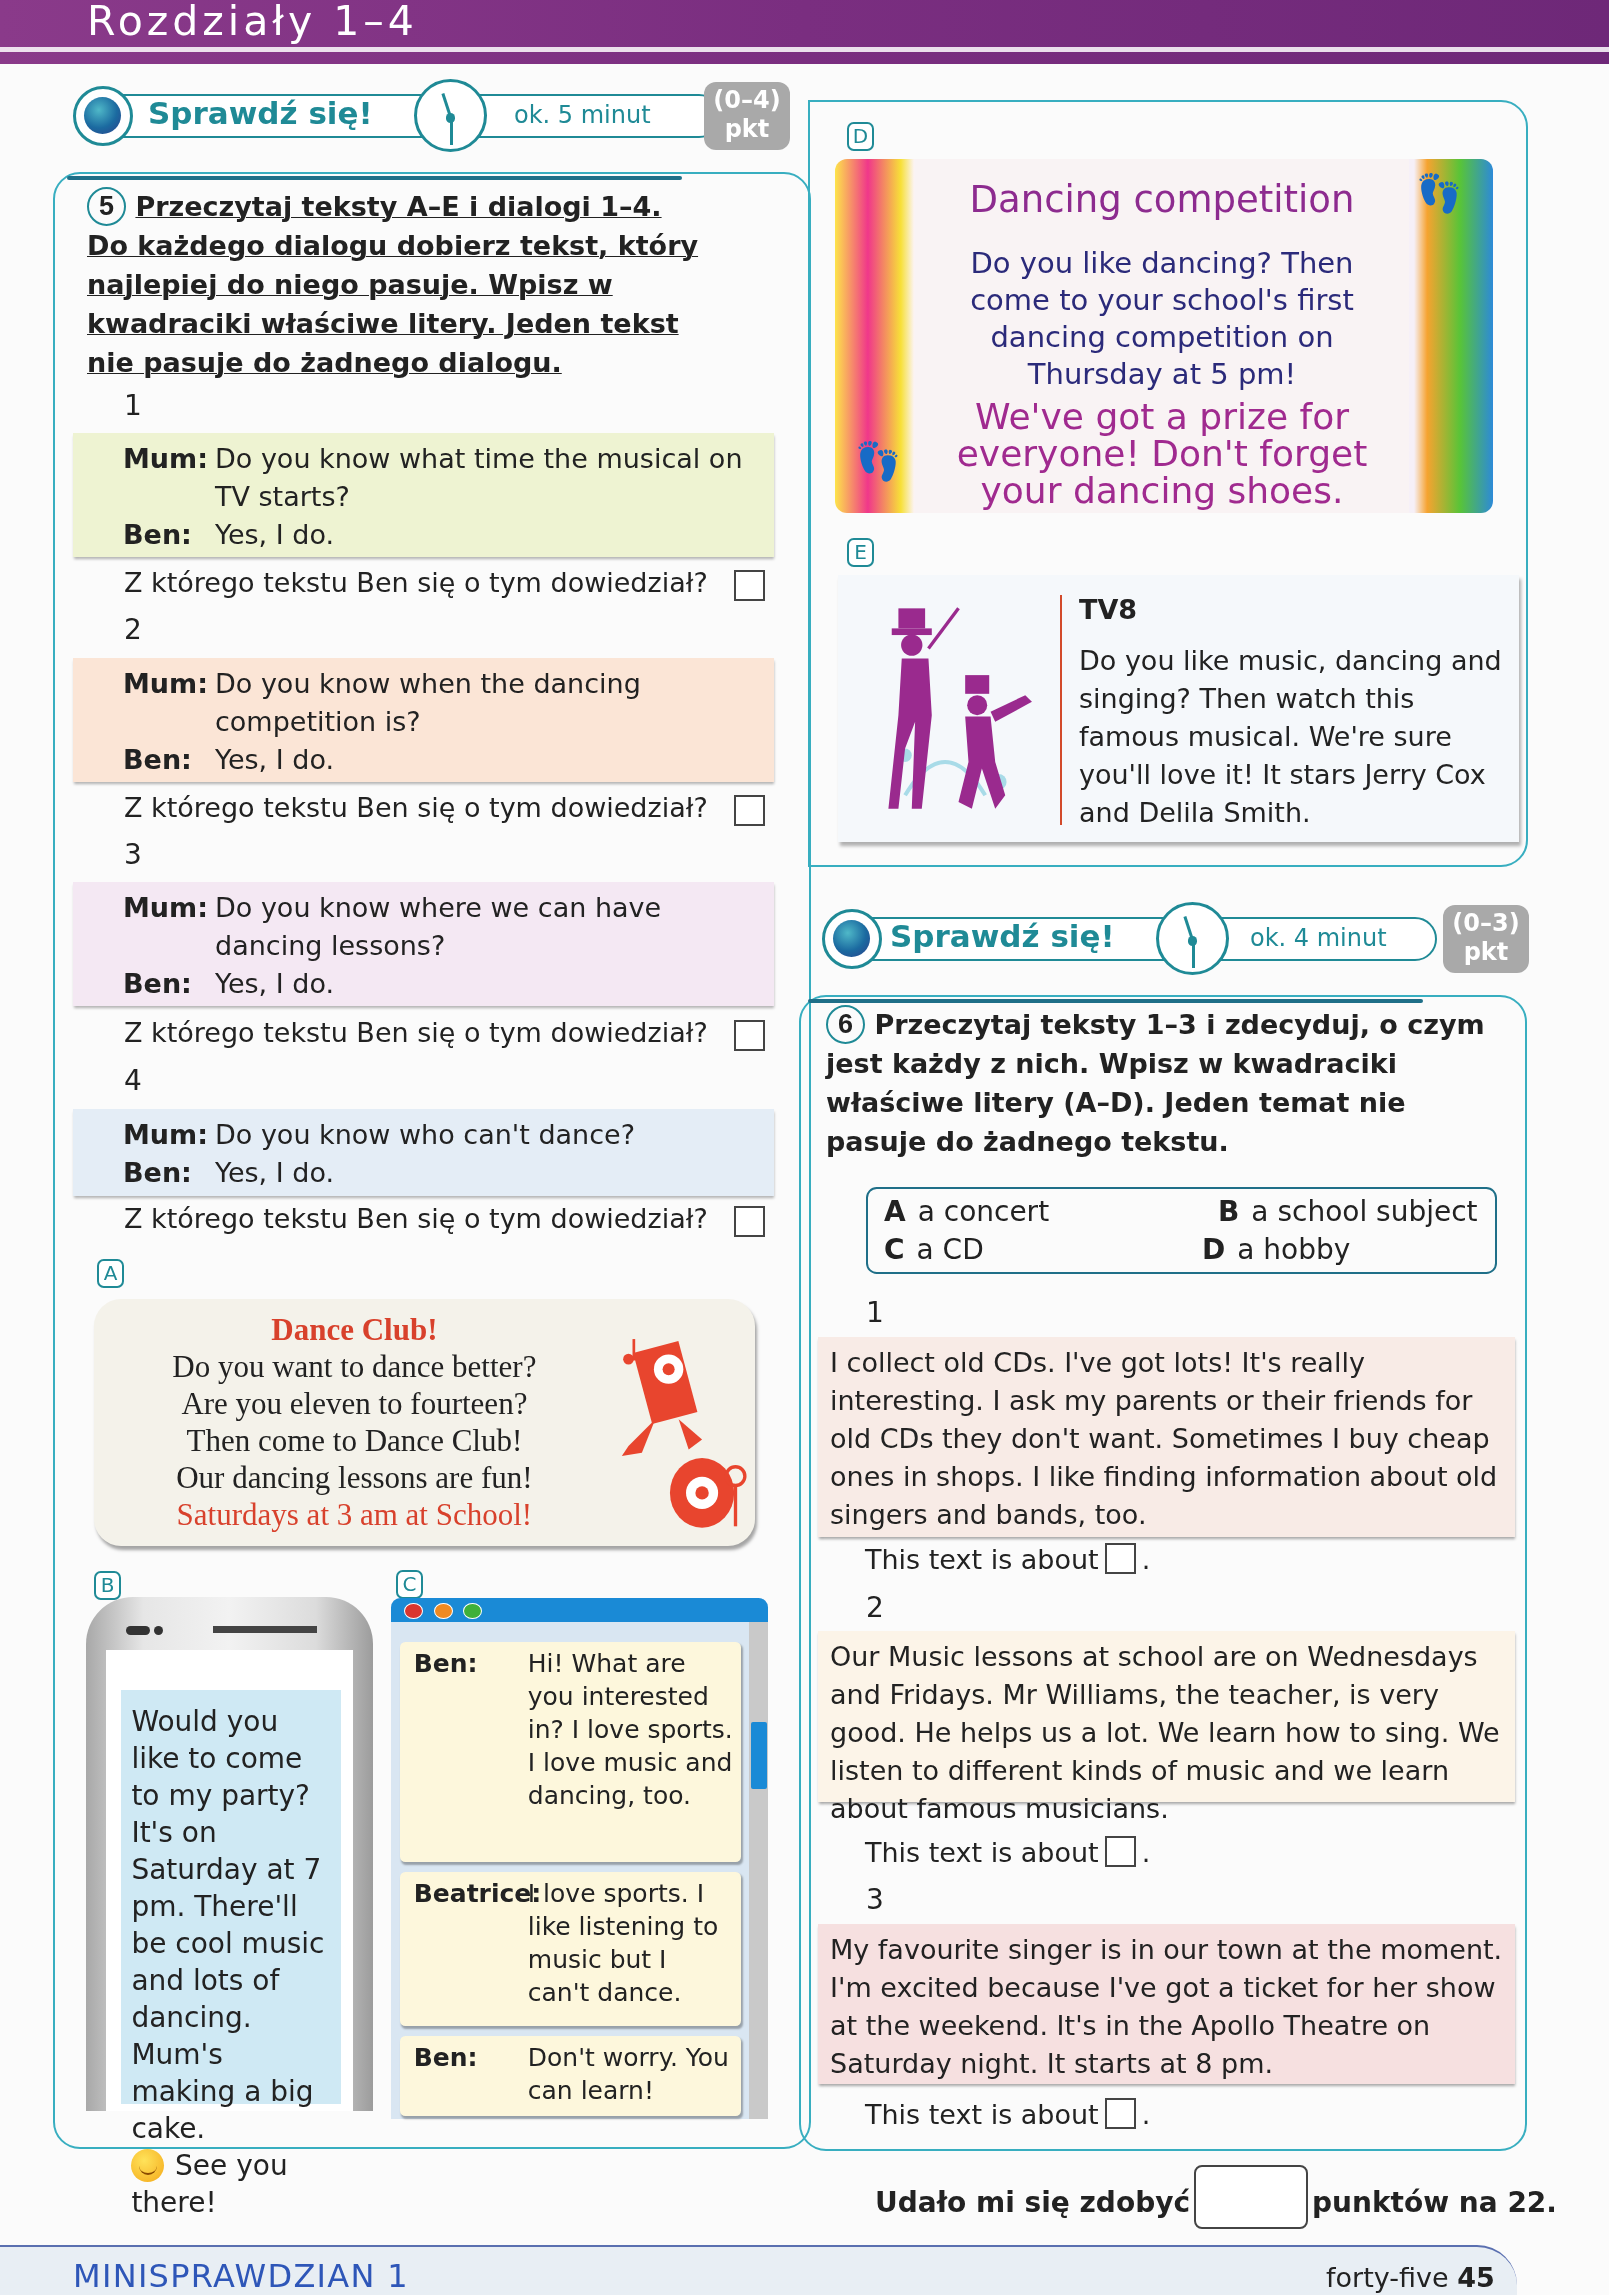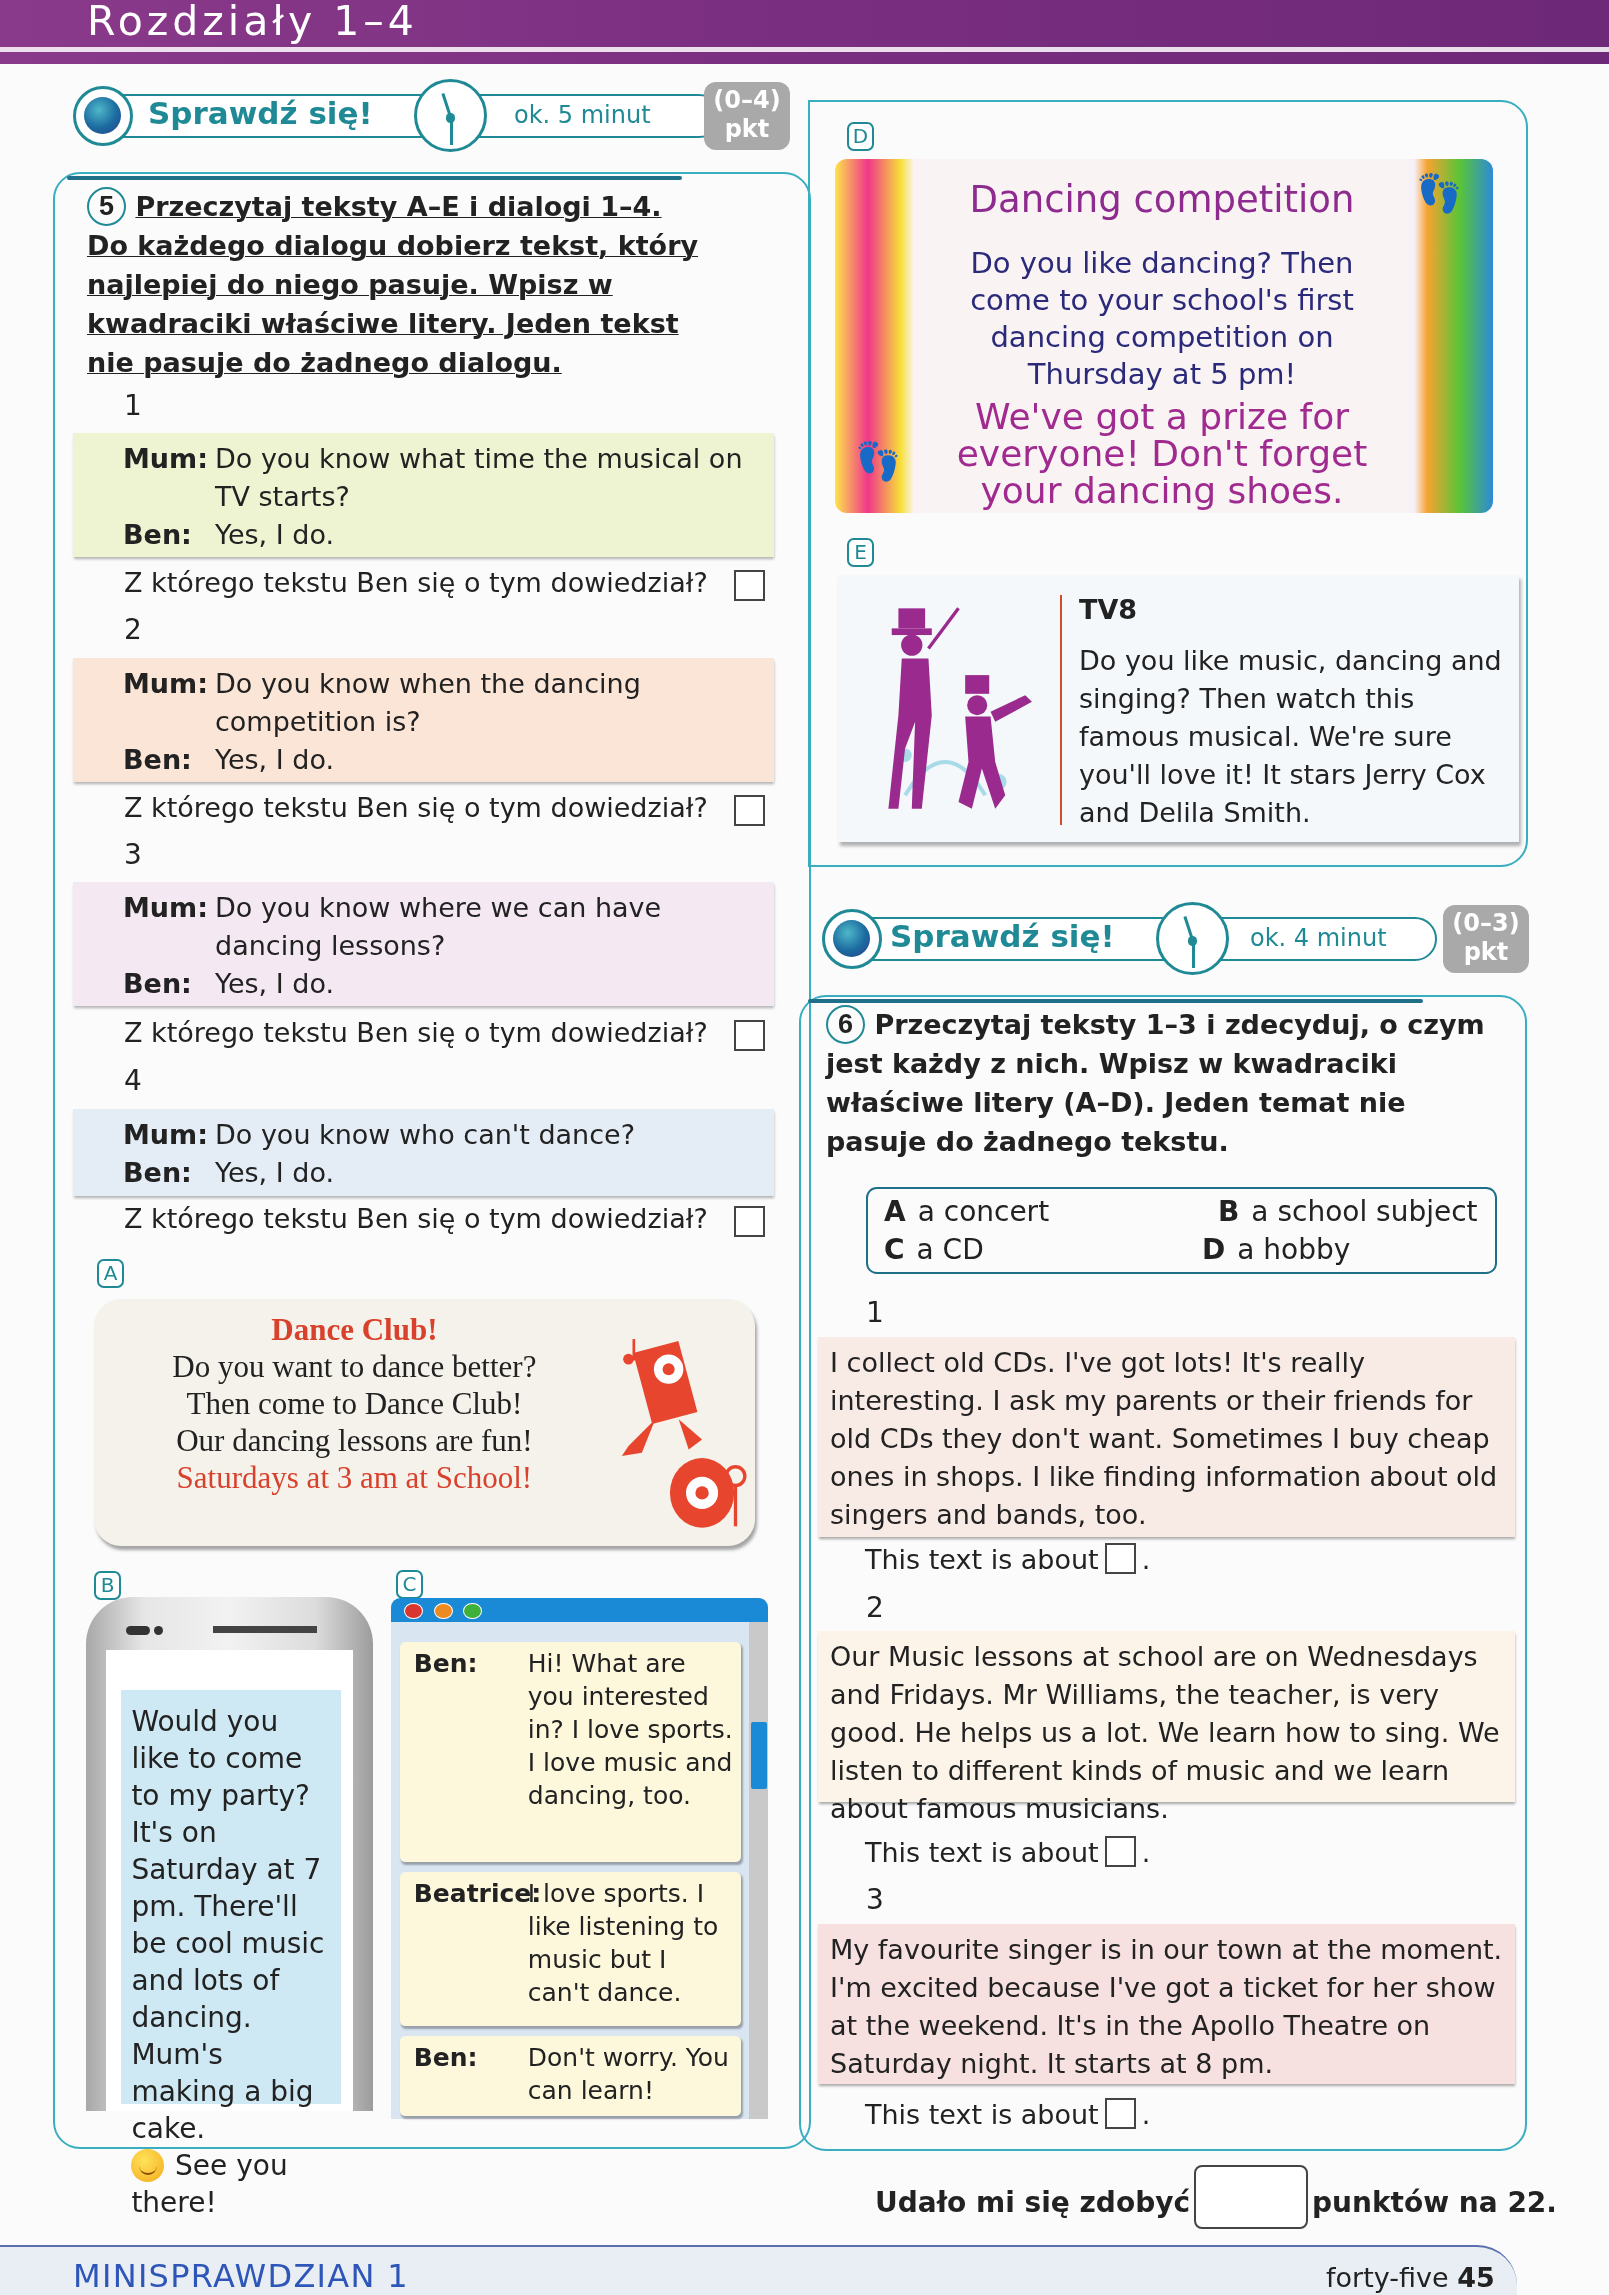--- a/index.html
+++ b/index.html
@@ -199,20 +199,21 @@
 <div class="answer-row" style="top:1203px;">
   <span>Z którego tekstu Ben się o tym dowiedział?</span>
   <span class="answer-box"></span>
 </div>
 
 <div class="letter-tag" style="left:97px; top:1259px;">A</div>
 <div class="abs club-card">
   <div style="position:absolute; left:13.4px; top:13.4px; width:494px; text-align:center;">
     <div class="club-title">Dance Club!</div>
     <div class="club-line">Do you want to dance better?</div>
+    <div class="club-line">Are you eleven to fourteen?</div>
     <div class="club-line">Then come to Dance Club!</div>
     <div class="club-line">Our dancing lessons are fun!</div>
     <div class="club-line club-red">Saturdays at 3 am at School!</div>
   </div>
   <svg style="position:absolute; left:521px; top:20px;" width="134" height="214" viewBox="0 0 200 320">
     <rect x="40" y="40" width="70" height="110" fill="#e8452e" transform="rotate(-15 75 95)"></rect>
     <circle cx="80" cy="75" r="22" fill="#fff"></circle>
       <circle cx="80" cy="75" r="9" fill="#e8452e"></circle>
     <path d="M60 150 L40 200 L10 205 L20 190 Z" fill="#e8452e"></path>
     <path d="M95 150 L130 180 L110 195 Z" fill="#e8452e"></path>

